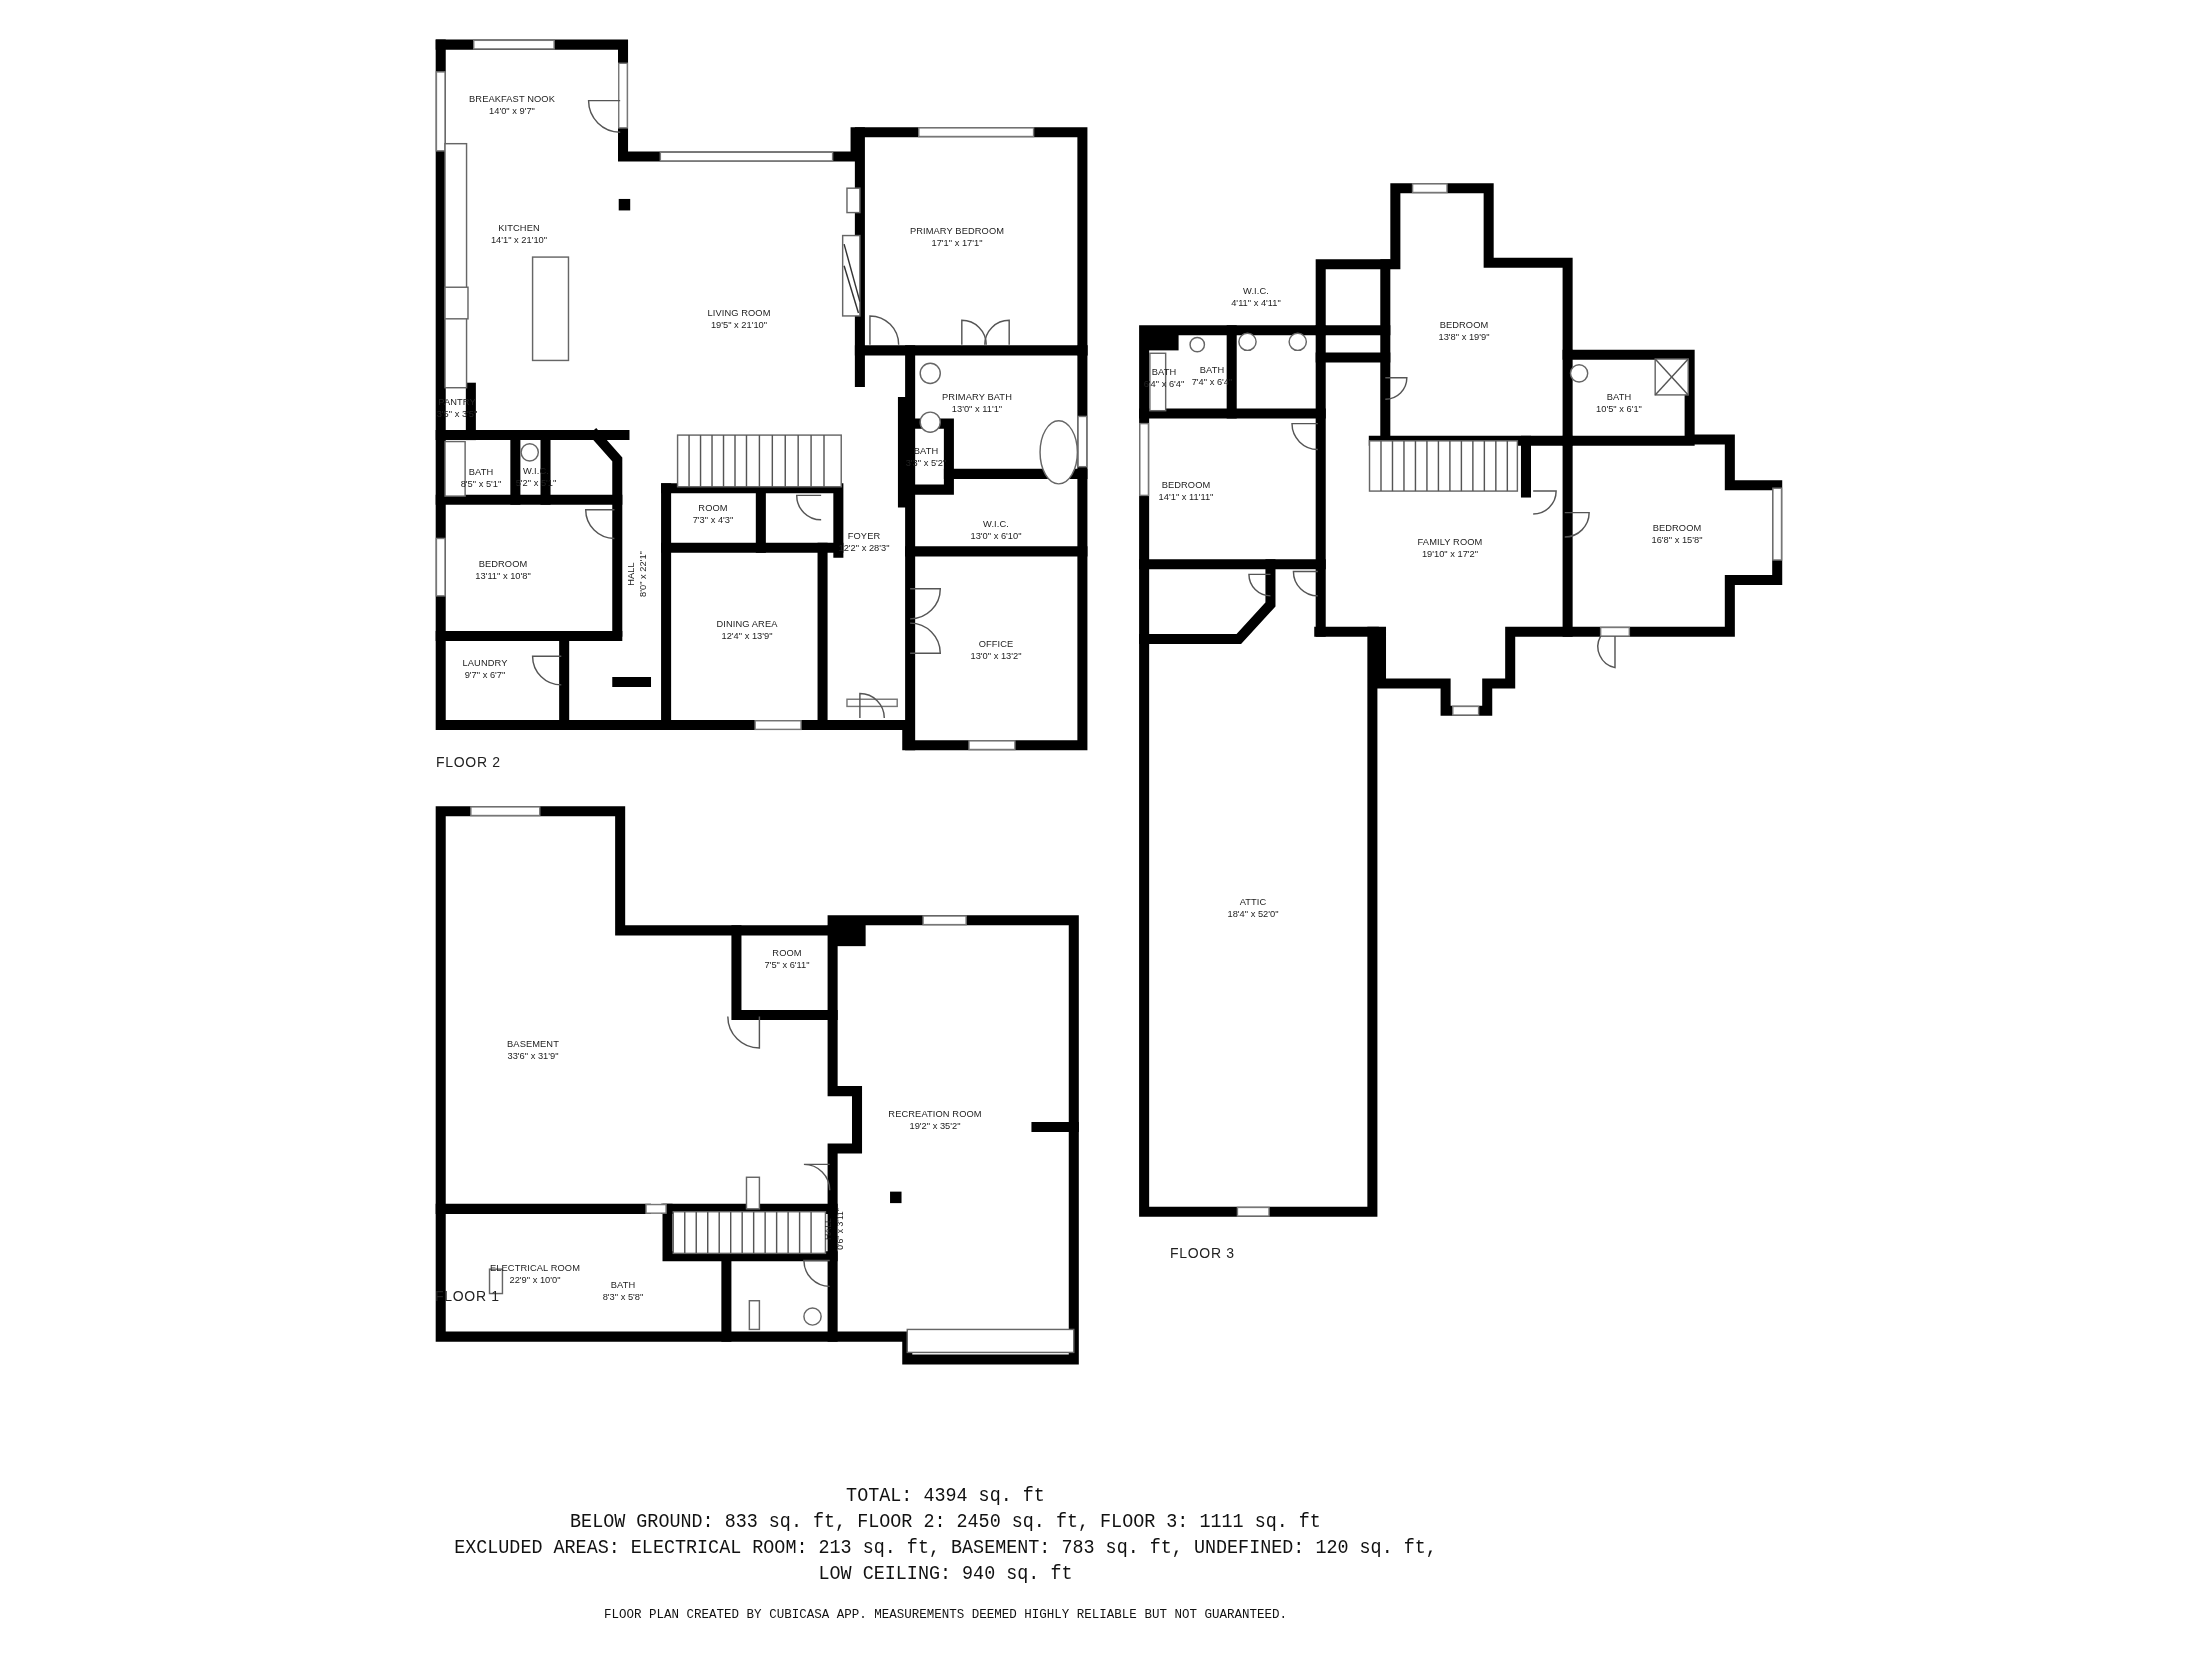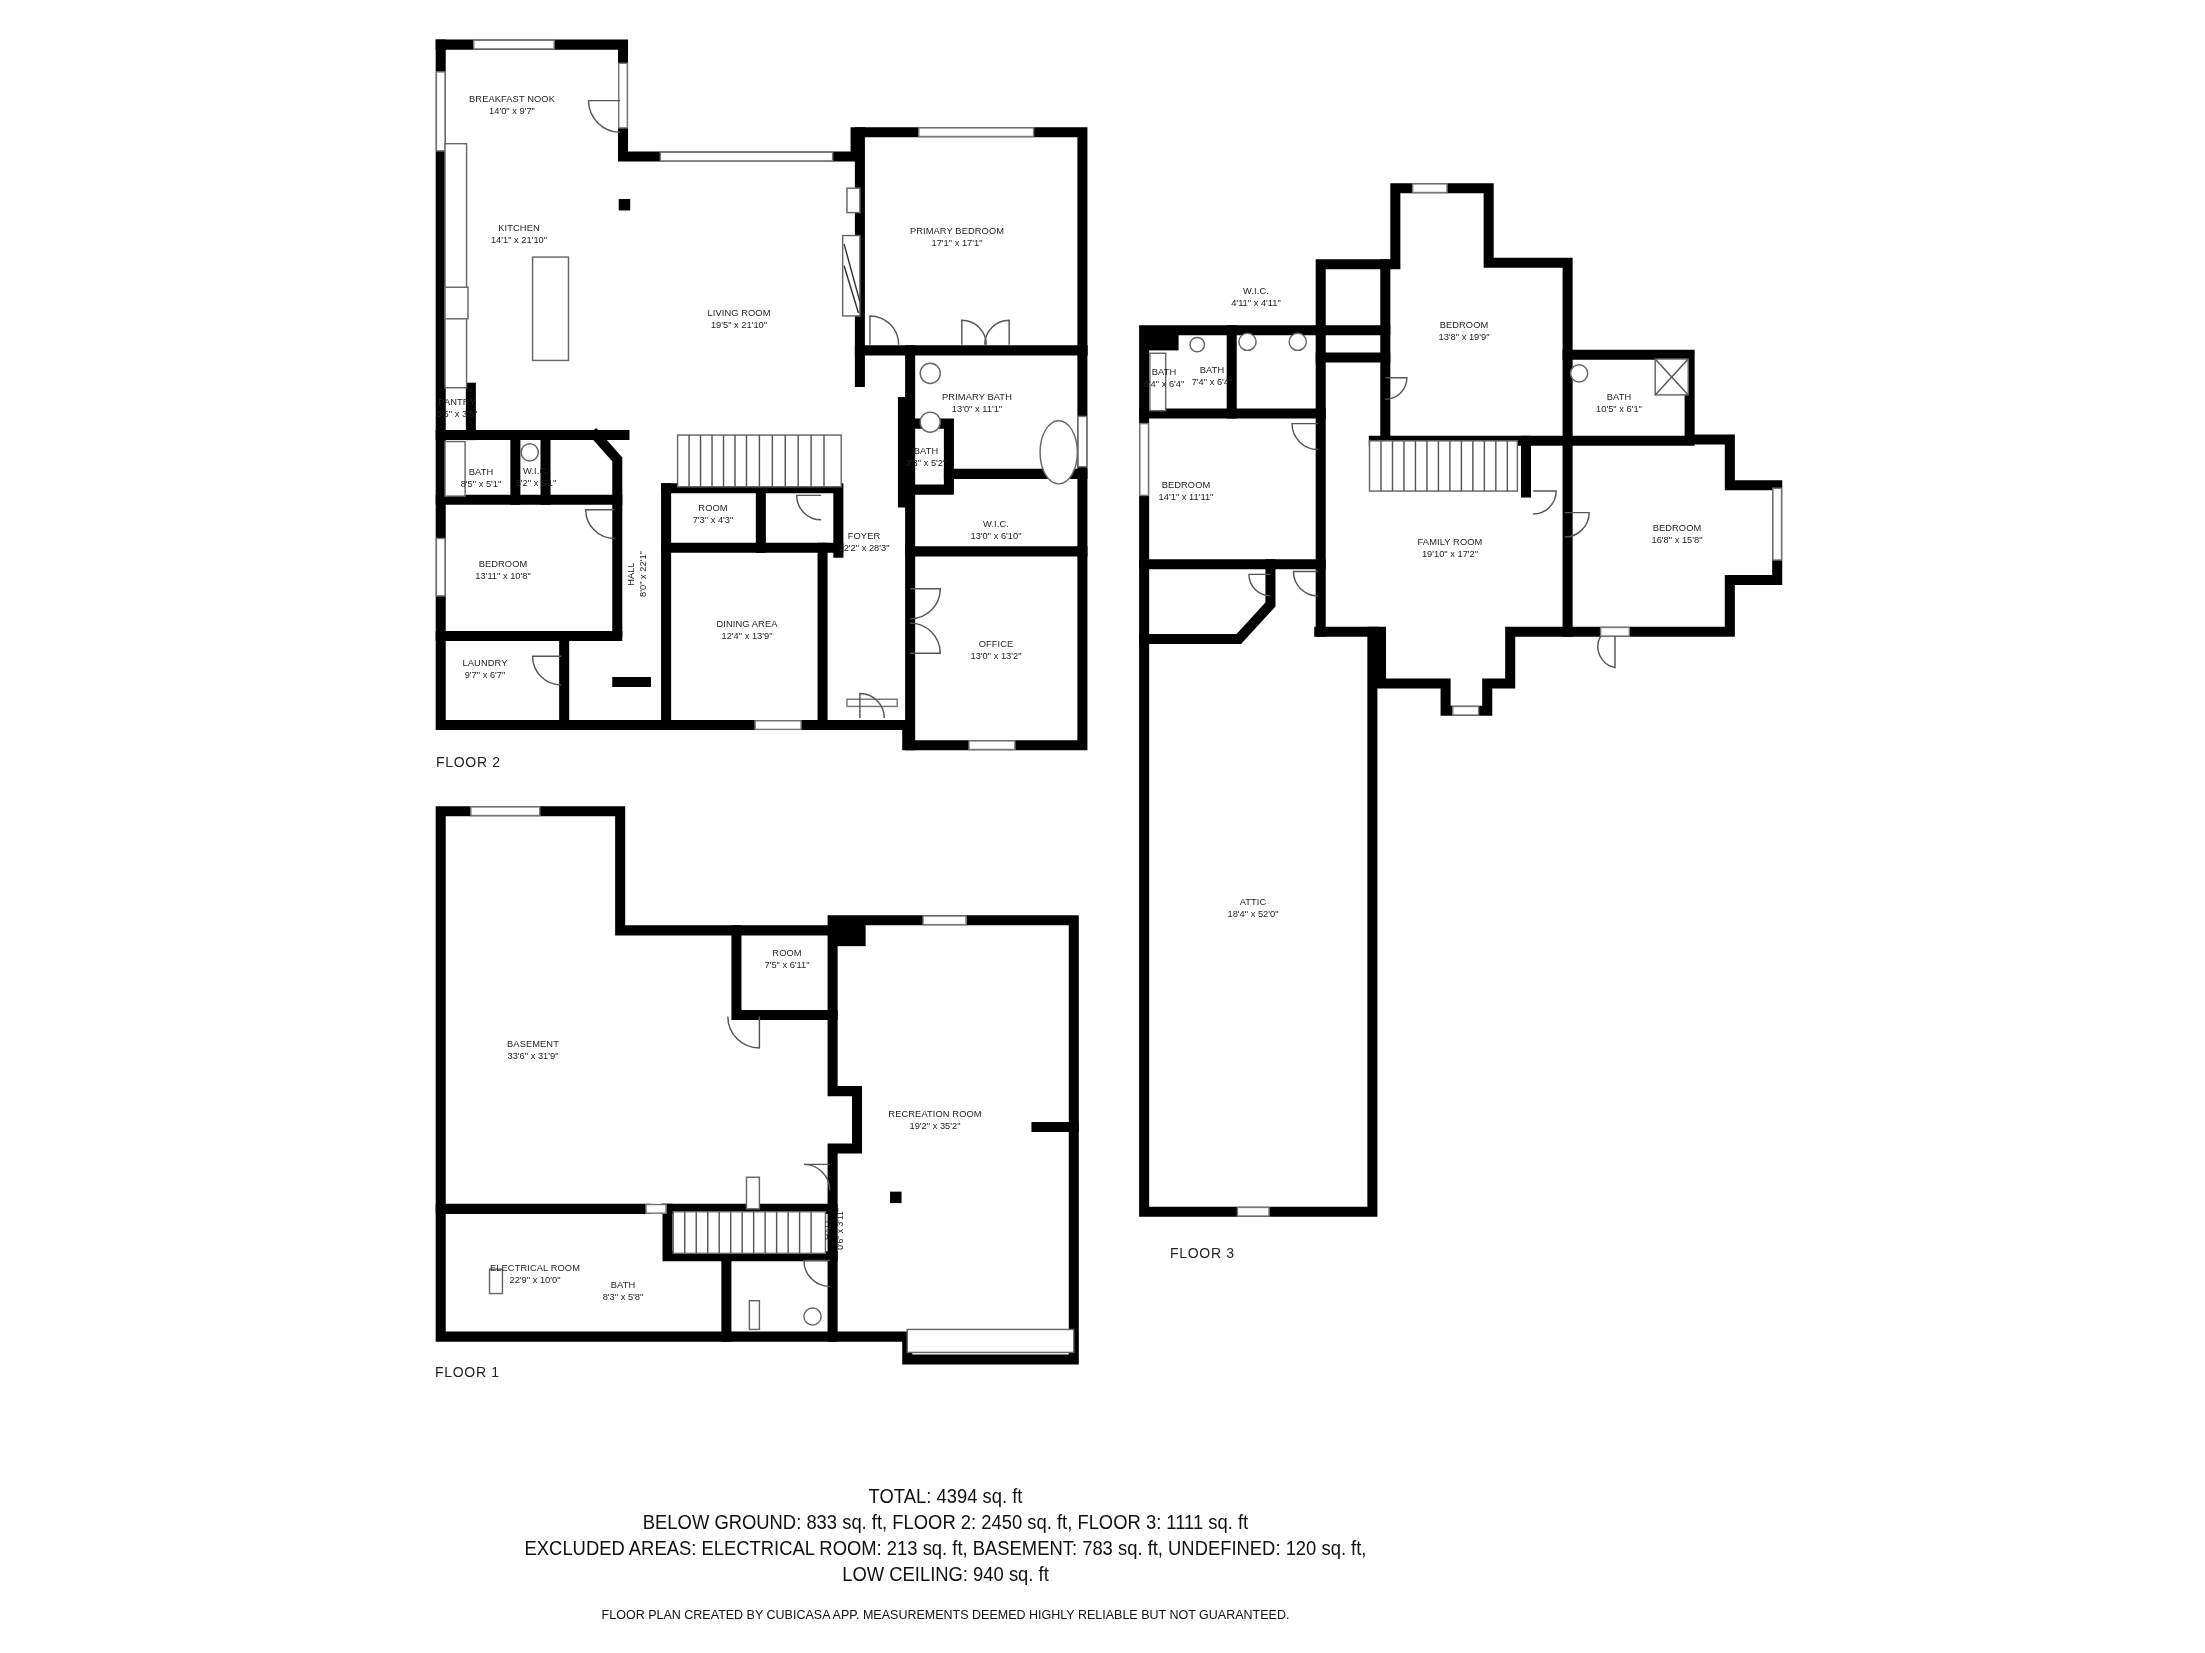--- a/index.html
+++ b/index.html
@@ -9,21 +9,21 @@
   .wline { stroke:#000; stroke-width:14; fill:none; stroke-linecap:square; }
   .thin { stroke:#555; stroke-width:2; fill:none; }
   .win { fill:#fff; stroke:#777; stroke-width:2; }
   .fixture { fill:#fff; stroke:#666; stroke-width:2; }
   .hatch { stroke:#333; stroke-width:2; }
   .room-label { position:absolute; text-align:center; font-size:9.3px; line-height:11.5px; color:#222; transform:translate(-50%,-50%); white-space:nowrap; }
   .room-label .nm { display:block; letter-spacing:0.1px; }
   .room-label .dm { display:block; }
   .room-label.vert { transform:translate(-50%,-50%) rotate(-90deg); }
   .floor-label { position:absolute; font-size:14px; color:#222; letter-spacing:0.7px; }
-  .summary { position:absolute; left:0; width:1891px; text-align:center; font-family:Liberation Sans, sans-serif; color:#111; }
+  .summary { position:absolute; left:0; width:1891px; text-align:center; font-family:Liberation Mono, monospace; color:#111; }
   .summary .line { font-size:20px; line-height:26px; transform:scaleX(0.92); }
   .summary .credit { font-size:13.6px; margin-top:20px; transform:scaleX(0.92); }
 </style>
 </head>
 <body>
 
 <svg id="plan" viewBox="0 0 3072 2304" xmlns="http://www.w3.org/2000/svg">
 
   <g>
 
@@ -302,21 +302,21 @@
       <span class="dm">0'6" x 3'11"</span>
     </div>
   <div class="room-label" style="left:535px;top:1274px">
       <span class="nm">ELECTRICAL ROOM</span>
       <span class="dm">22'9" x 10'0"</span>
     </div>
   <div class="room-label" style="left:623px;top:1291px">
       <span class="nm">BATH</span>
       <span class="dm">8'3" x 5'8"</span>
     </div>
-  <div class="floor-label" style="left:435px;top:1364px">FLOOR 1</div>
+  <div class="floor-label" style="left:435px;top:1288px">FLOOR 1</div>
 </div>
 
 <div>
   <div class="room-label" style="left:1256px;top:297px">
       <span class="nm">W.I.C.</span>
       <span class="dm">4'11" x 4'11"</span>
     </div>
   <div class="room-label" style="left:1464px;top:331px">
       <span class="nm">BEDROOM</span>
       <span class="dm">13'8" x 19'9"</span>

